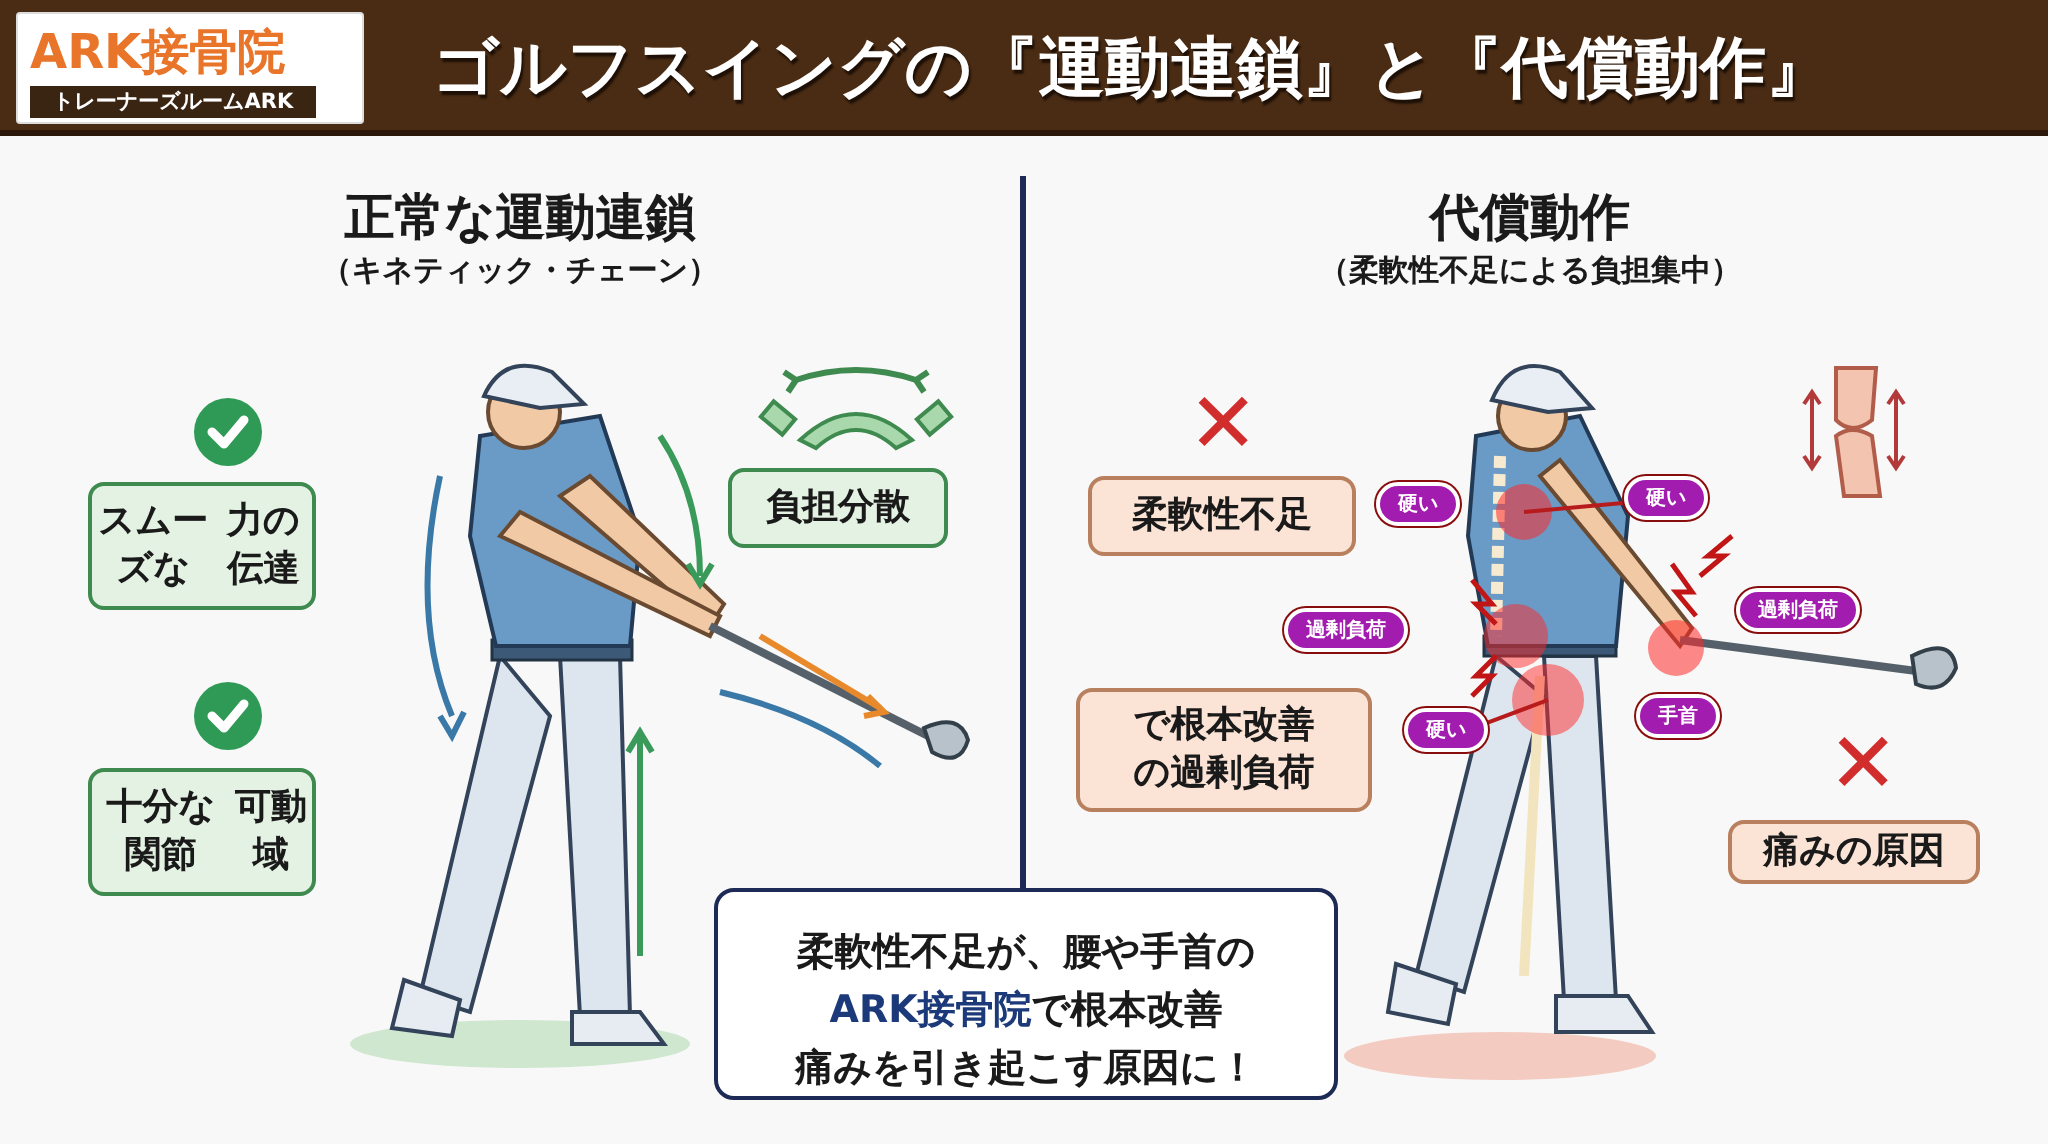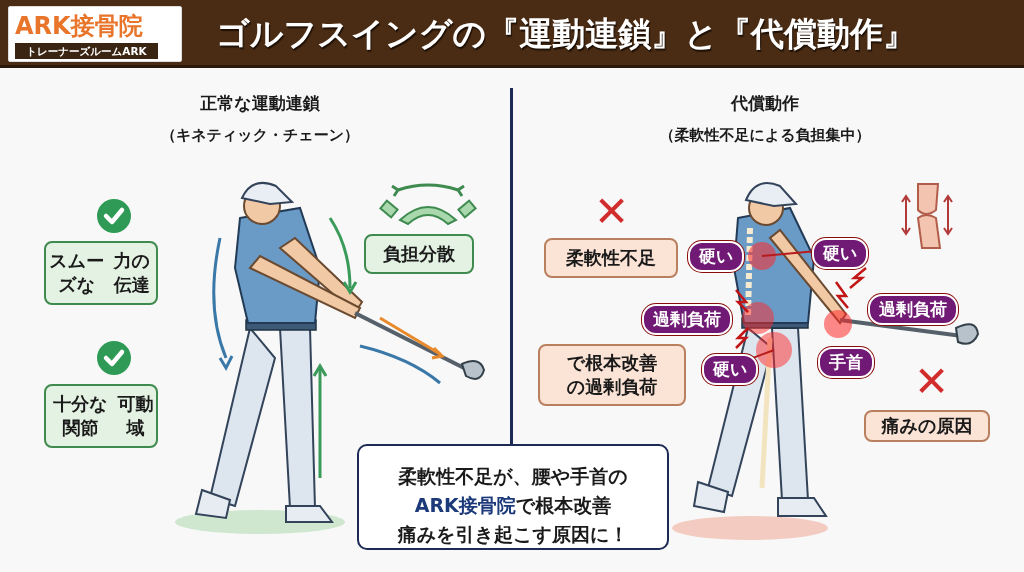--- a/index.html
+++ b/index.html
@@ -4,27 +4,27 @@
 <style>
 *{box-sizing:border-box;margin:0;padding:0}
 html,body{width:1024px;height:572px;overflow:hidden;background:#f7f8f7;font-family:"DejaVu Sans",sans-serif;color:#1a1a1a}
 .header{position:absolute;left:0;top:0;width:1024px;height:68px;background:#4a2c14;border-bottom:3px solid #2b180a}
 .logo{position:absolute;left:8px;top:6px;width:174px;height:56px;background:#fff;border:1px solid #ddd;border-radius:2px}
 .logo-main{position:absolute;left:6px;top:3px;font-size:24px;font-weight:bold;color:#e8752a;letter-spacing:0px;white-space:nowrap}
 .logo-sub{position:absolute;left:6px;top:36px;width:143px;height:16px;background:#3a2412;color:#fff;font-size:10.5px;font-weight:bold;text-align:center;line-height:16px;white-space:nowrap}
 .title{position:absolute;left:216px;top:12px;font-size:33px;font-weight:bold;color:#fff;white-space:nowrap;text-shadow:1px 2px 1px #1e1006}
 .divider{position:absolute;left:510px;top:88px;width:3px;height:378px;background:#1c2a55}
 .sec-title{position:absolute;font-weight:bold;text-align:center;white-space:nowrap}
-.h1{font-size:17px}
+.h1{font-size:25px}
 .h2{font-size:15px}
 .gbox{position:absolute;background:#e4f2e3;border:2px solid #3f8a4f;border-radius:8px;text-align:center;font-weight:bold;font-size:18px;line-height:24px;display:flex;align-items:center;justify-content:center;flex-direction:row}
 .rbox{position:absolute;background:#fbe3d5;border:2px solid #b9805f;border-radius:8px;text-align:center;font-weight:bold;font-size:18px;line-height:24px;display:flex;align-items:center;justify-content:center;flex-direction:column}
 .check{position:absolute;width:34px;height:34px;border-radius:50%;background:#2e9a55}
 .xmark{position:absolute;color:#d22d2d;font-weight:bold;font-size:42px;line-height:40px}
-.tag{position:absolute;background:#701a75;color:#fff;border:2px solid #fff;box-shadow:0 0 0 1px #8a0d0d;border-radius:14px;font-weight:bold;font-size:17px;padding:2px 9px;white-space:nowrap}
+.tag{position:absolute;background:#a21caf;color:#fff;border:2px solid #fff;box-shadow:0 0 0 1px #8a0d0d;border-radius:14px;font-weight:bold;font-size:10px;padding:2px 9px;white-space:nowrap}
 .callout{position:absolute;left:357px;top:444px;width:312px;height:106px;background:#fff;border:2.5px solid #1c2a55;border-radius:10px;text-align:center;font-weight:bold;font-size:19px;line-height:29px;padding-top:16px}
 .callout .ark{color:#1c3a7a}
 svg{position:absolute;overflow:visible}
 </style>
 </head>
 <body>
 
 <div class="header">
   <div class="logo">
     <div class="logo-main">ARK接骨院</div>

